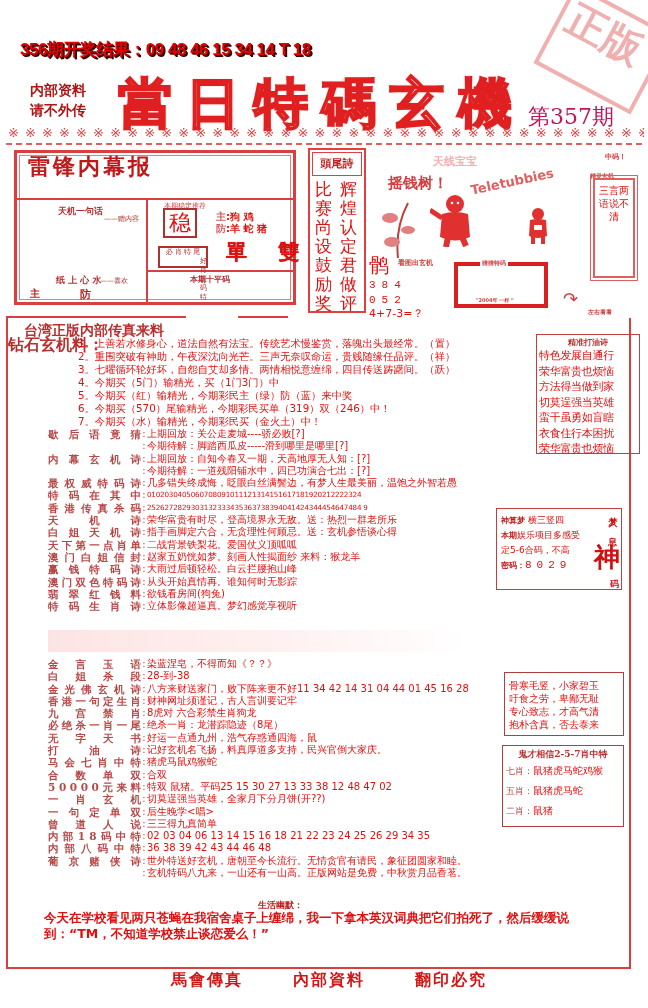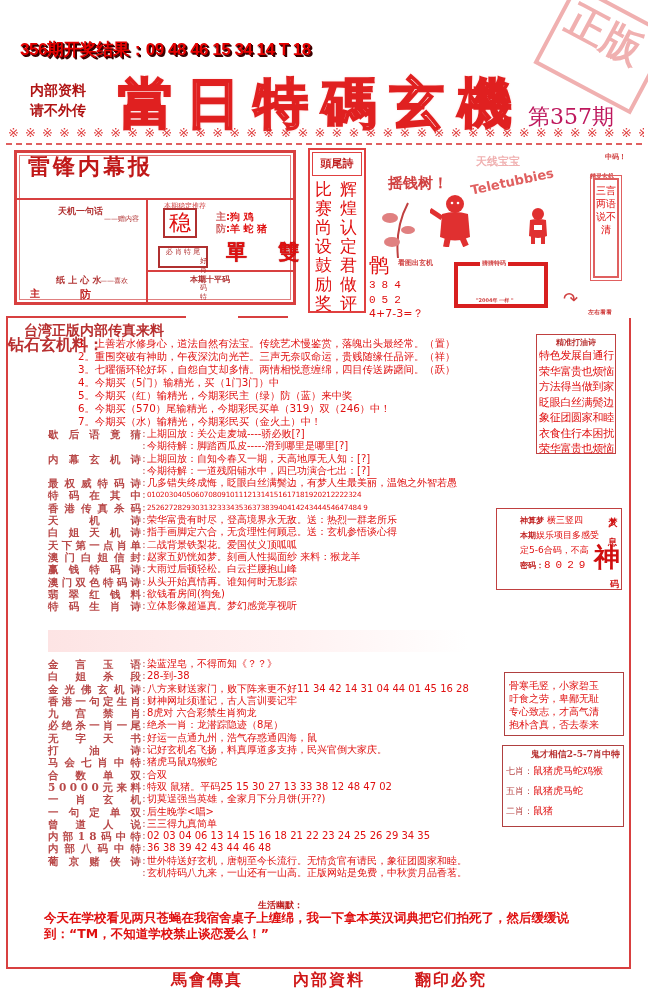--- a/index.html
+++ b/index.html
@@ -69,21 +69,21 @@
   .poem-head {
     left: 312px; top: 152px; width: 50px; height: 24px; border: 1px solid #e04040;
     font-size: 11px; font-weight: bold; color: #c02020; text-align: center; line-height: 22px;
     font-family: "DejaVu Serif", serif;
   }
   .poem-col { font-size: 17px; line-height: 19px; color: #e01010; width: 18px; word-break: break-all; }
   .pic-text { font-size: 15px; color: #d04040; font-weight: bold; }
   .tele-title { font-size: 13px; font-weight: bold; color: #e06060; transform: rotate(-12deg); }
   .pic-box { border: 4px solid #d82020; }
   .side-poem {
-    left: 593px; top: 178px; width: 26px; height: 100px; border: 2px solid #e06060;
+    left: 593px; top: 178px; width: 42px; height: 100px; border: 2px solid #e06060;
     outline: 1px solid #e06060; outline-offset: 2px;
     font-size: 10px; line-height: 13px; color: #e01010; text-align: center; padding-top: 4px;
     word-break: break-all;
   }
   .he-char { left: 369px; top: 252px; font-size: 20px; color: #e01010; font-family: "DejaVu Serif", serif; }
   .riddle-nums { left: 369px; top: 278px; font-size: 11px; line-height: 15px; letter-spacing: 6px; color: #e01010; font-family: "Liberation Mono", monospace; }
   .riddle-eq { left: 369px; top: 306px; font-size: 11px; color: #e01010; }
 
   
   .body-frame { left: 6px; top: 318px; width: 625px; height: 651px; border: 2px solid #d84040; border-top: none; }
@@ -104,40 +104,40 @@
     width: 93px; flex: none; color: #b84848; font-family: "DejaVu Serif", serif; font-weight: bold;
     font-size: 10.5px; letter-spacing: 0; display: flex; justify-content: space-between;
   }
   .kv-colon { color: #b84848; width: 6px; flex: none; text-align: center; }
   .kv-value { color: #e01010; }
   .kv-value.small { font-size: 7.2px; letter-spacing: -0.2px; }
 
   .pink-band { left: 48px; top: 630px; width: 420px; height: 22px; background: linear-gradient(90deg, #fde4e4, #fff2f2 60%, #ffffff); }
 
   .right-poem-box {
-    left: 536px; top: 334px; width: 80px; height: 120px; border: 1px solid #c04040; padding: 2px;
+    left: 536px; top: 334px; width: 104px; height: 120px; border: 1px solid #c04040; padding: 2px;
   }
   .right-poem-box .rp-title { font-size: 8px; font-weight: bold; color: #b83030; text-align: center; font-family: "DejaVu Serif", serif; }
   .right-poem-box .rp-line { font-size: 11px; line-height: 15.5px; color: #e01010; letter-spacing: -0.3px; white-space: nowrap; }
 
   .dream-box {
     left: 496px; top: 508px; width: 126px; height: 82px; border: 1px solid #c04040;
   }
   .dream-line { font-size: 9px; line-height: 15px; color: #e01010; white-space: nowrap; }
   .dream-line b { color: #c02020; font-size: 8px; }
   .dream-code { font-family: "Liberation Mono", monospace; font-size: 11px; letter-spacing: 5px; }
   .shen-char { left: 594px; top: 540px; font-size: 26px; color: #d01010; font-family: "DejaVu Serif", serif; font-weight: bold; }
   .shen-small { font-size: 9px; color: #d01010; font-weight: bold; }
 
   .idiom-box {
     left: 504px; top: 672px; width: 120px; height: 64px; border: 1px solid #b04040; padding: 6px 4px;
   }
   .idiom-box div { font-size: 10px; line-height: 13px; color: #e01010; white-space: nowrap; }
   .ghost-box { left: 502px; top: 745px; width: 122px; height: 82px; border: 1px solid #b04040; padding: 2px 3px; }
-  .ghost-title { font-size: 9px; font-weight: bold; color: #b83030; text-align: right; font-family: "DejaVu Serif", serif; }
+  .ghost-title { font-size: 9px; font-weight: bold; color: #b83030; text-align: center; font-family: "DejaVu Serif", serif; }
   .ghost-row { font-size: 10px; line-height: 20px; color: #e01010; white-space: nowrap; }
   .ghost-row span.lbl { color: #b84848; font-family: "DejaVu Serif", serif; font-size: 9px; }
 
   .life-title { left: 258px; top: 899px; font-size: 9px; font-weight: bold; color: #c02020; }
   .joke { left: 44px; top: 910px; width: 590px; font-size: 12.5px; line-height: 16px; color: #e01010; font-weight: bold; }
 
   .footer { left: 0; top: 970px; width: 648px; display: flex; justify-content: center; gap: 40px; }
   .footer span { font-family: "DejaVu Serif", serif; font-size: 16px; font-weight: bold; color: #d01818; letter-spacing: 2px; margin-left: 10px; }
 </style>
 </head>
@@ -178,21 +178,21 @@
   <span style="color:#d06060">防</span>:<span>羊 蛇 猪</span>
 </div>
 <div class="abs dan-shuang">單 雙</div>
 <div class="abs" style="left:190px;top:274px;font-size:8px;font-weight:bold;color:#b03030;">本期十平码</div>
 
 <div class="abs poem-frame"></div>
 <div class="abs poem-head">頭尾詩</div>
 <div class="abs poem-col" style="left:315px;top:180px;">比赛尚设鼓励奖</div>
 <div class="abs poem-col" style="left:340px;top:180px;">辉煌认定君做评</div>
 
-<div class="abs pic-text" style="left:476px;top:154px;color:#f0b0b0;font-size:11px;">天线宝宝</div>
+<div class="abs pic-text" style="left:433px;top:154px;color:#f0b0b0;font-size:11px;">天线宝宝</div>
 <div class="abs pic-text" style="left:388px;top:174px;">摇钱树！</div>
 <div class="abs tele-title" style="left:470px;top:174px;">Teletubbies</div>
 <div class="abs" style="left:378px;top:198px;width:40px;height:60px;">
   <svg width="40" height="60" viewBox="0 0 40 60">
       <path d="M20 60 C 18 40, 22 20, 30 5" stroke="#c04040" stroke-width="2" fill="none"></path>
       <ellipse cx="12" cy="20" rx="8" ry="5" fill="#e08080"></ellipse>
       <ellipse cx="30" cy="32" rx="7" ry="4" fill="#e08080"></ellipse>
       <ellipse cx="14" cy="44" rx="8" ry="5" fill="#e08080"></ellipse>
     </svg>
 </div>
@@ -605,29 +605,29 @@
       <span class="kv-value">玄机特码八九来，一山还有一山高。正版网站是免费，中秋赏月品香茗。</span>
     </div>
   </div>
 
 <div class="abs right-poem-box">
   <div class="rp-title">精准打油诗</div>
   <div id="rpLines">
       <div class="rp-line">特色发展自通行</div>
       <div class="rp-line">荣华富贵也烦恼</div>
       <div class="rp-line">方法得当做到家</div>
-      <div class="rp-line">眨眼白丝满鬓边</div>
-      <div class="rp-line">象征团圆家和睦</div>
+      <div class="rp-line">切莫逞强当英雄</div>
+      <div class="rp-line">蛮干虽勇如盲瞎</div>
       <div class="rp-line">衣食住行本困扰</div>
       <div class="rp-line">荣华富贵也烦恼</div>
     </div>
 </div>
 
 <div class="abs dream-box">
-  <div style="padding:4px 0 0 4px;margin-left:19px;">
+  <div style="padding:4px 0 0 4px;">
     <div class="dream-line"><b>神算梦</b> <span>横三竖四</span></div>
     <div class="dream-line"><b>本期</b><span>娱乐项目多感受</span></div>
     <div class="dream-line">定5-6合码，不高</div>
     <div class="dream-line"><b>密码：</b><span class="dream-code">8029</span></div>
   </div>
 </div>
 <div class="abs shen-small" style="left:606px;top:510px;writing-mode:vertical-rl;">入梦</div>
 <div class="abs shen-small" style="left:608px;top:536px;">息</div>
 <div class="abs shen-char">神</div>
 <div class="abs shen-small" style="left:610px;top:578px;">码</div>

